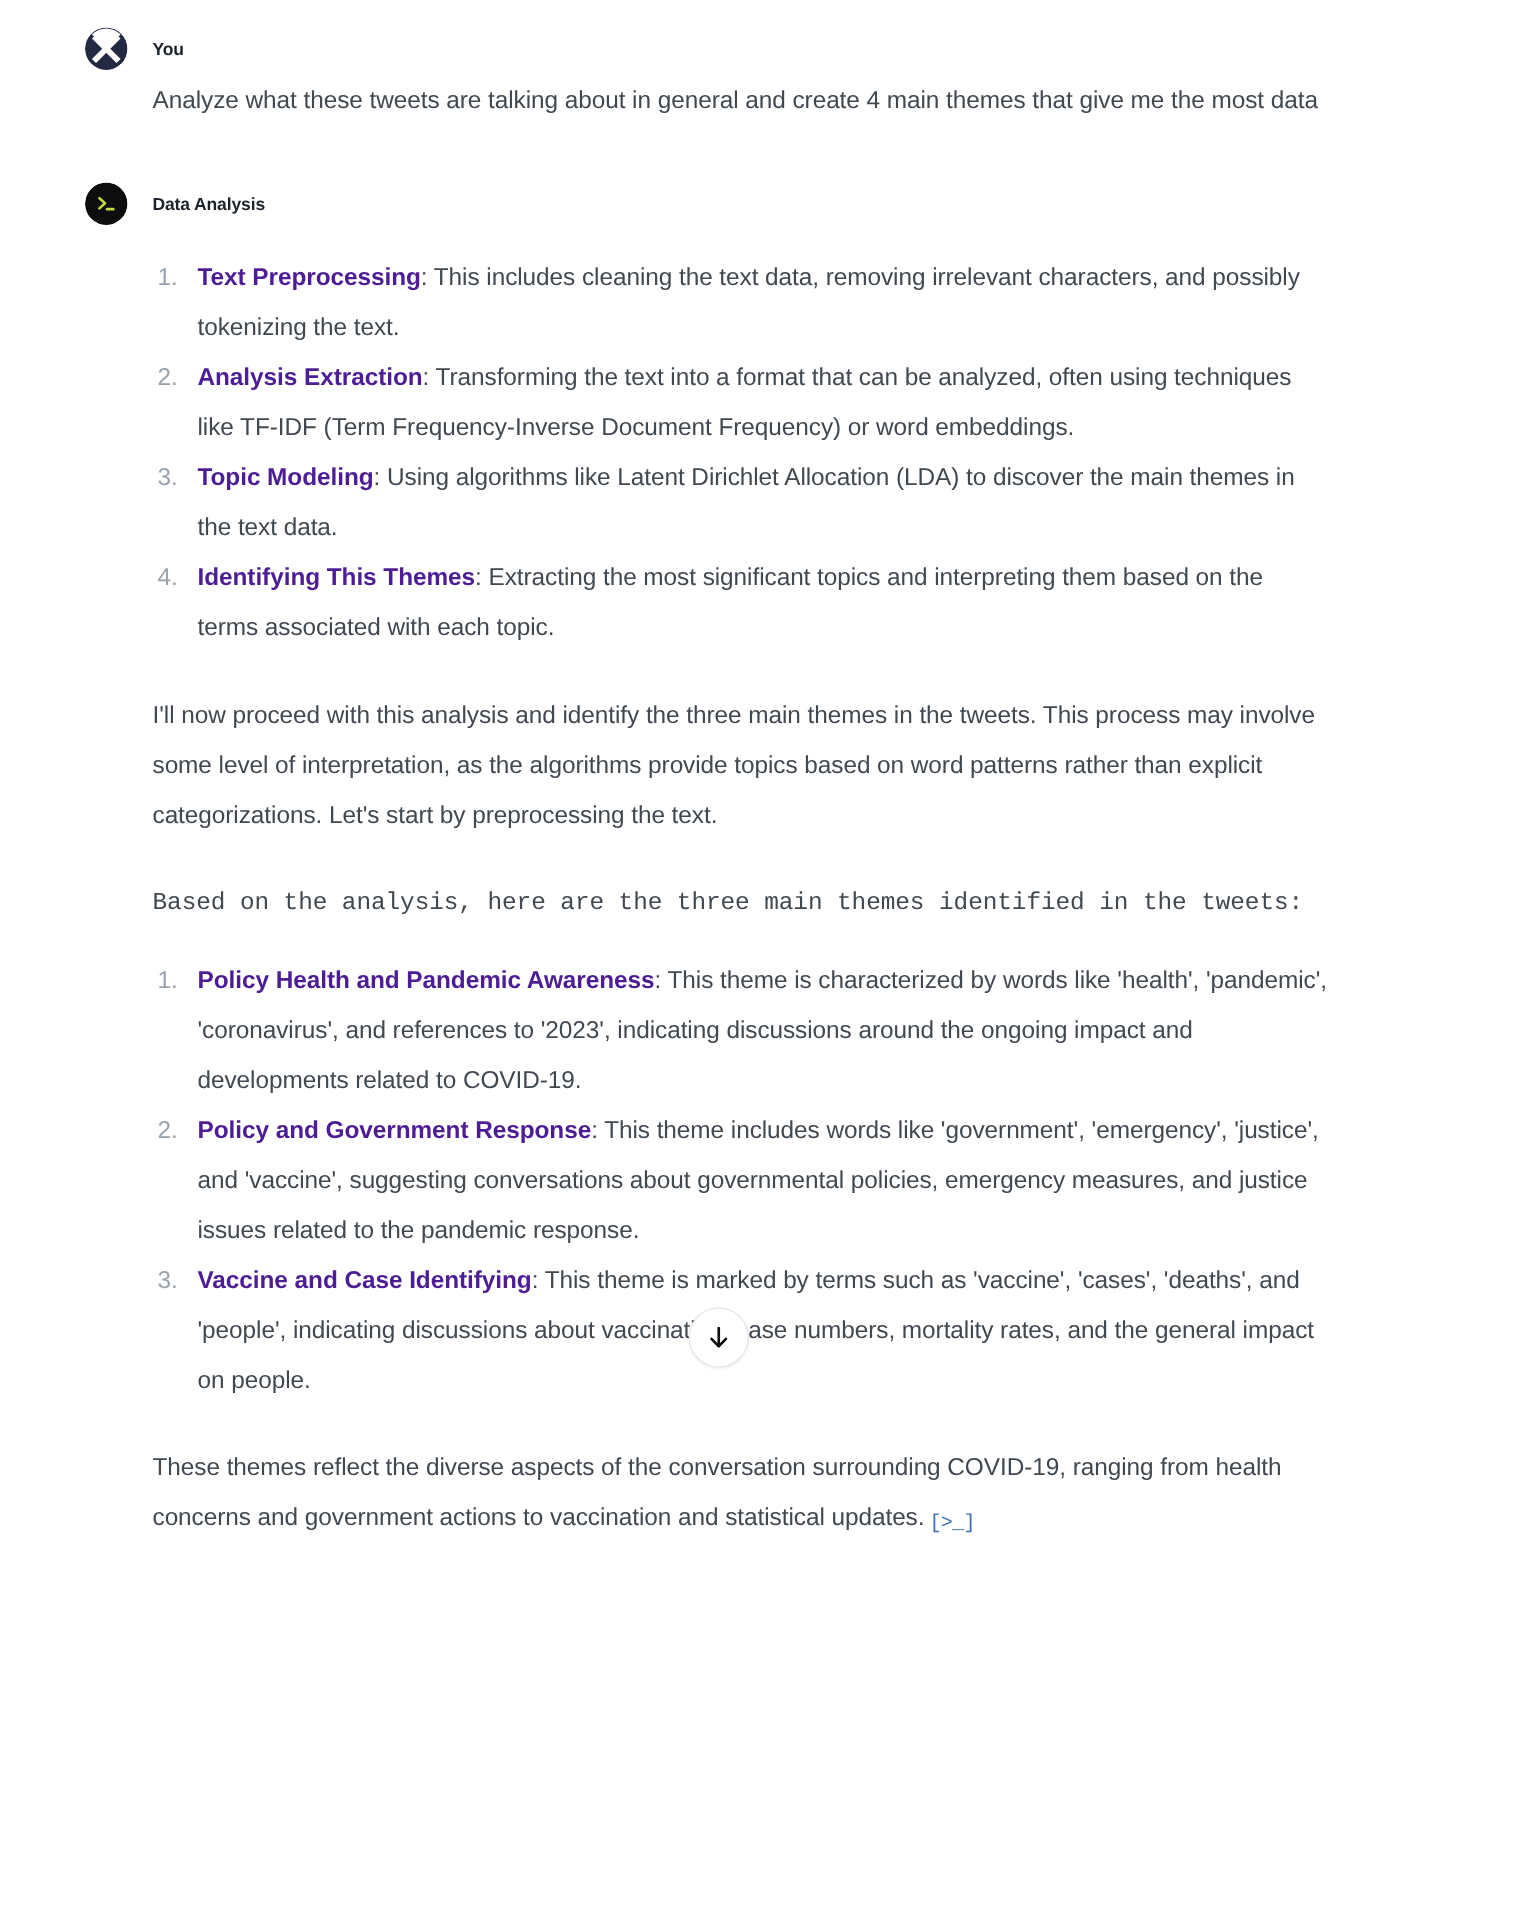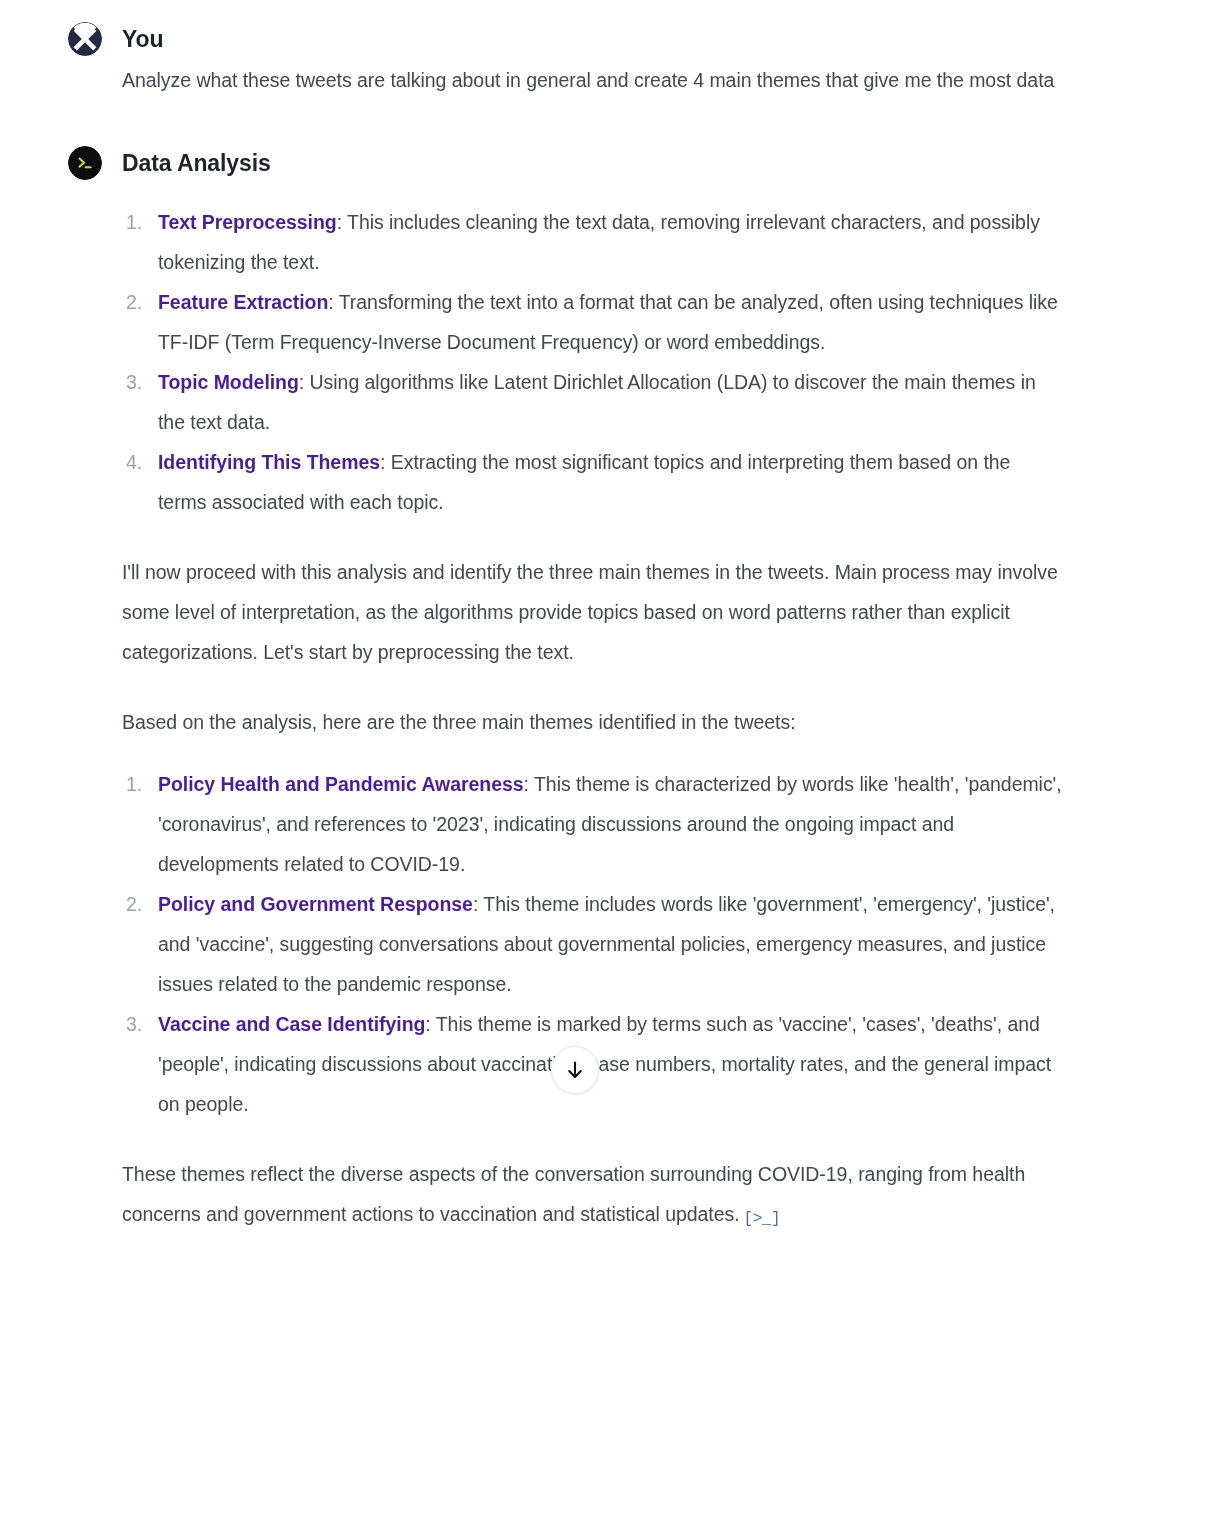--- a/index.html
+++ b/index.html
@@ -45,21 +45,21 @@
     display: block;
   }
 
   .msg-body {
     margin-left: 54px;
     width: 940px;
     padding-top: 0;
   }
 
   .author {
-    font-size: 23px;
+    font-size: 14px;
     font-weight: 700;
     color: #1d232a;
     line-height: 34px;
     margin: 0 0 6px 0;
     letter-spacing: -0.1px;
   }
 
   
   p.para {
     margin: 0 0 0 0;
@@ -171,28 +171,28 @@
         <line x1="17.6" y1="21.3" x2="22.6" y2="21.3" stroke="#c2d93a" stroke-width="2.1" stroke-linecap="round"></line>
       </svg>
     </div>
 
     <div class="msg-body">
       <div class="author">Data Analysis</div>
 
 
       <ol class="num-list">
         <li><span class="lbl">Text Preprocessing</span><span>: This includes cleaning the text data, removing irrelevant characters, and possibly tokenizing the text.</span></li>
-        <li><span class="lbl">Feature Extraction</span><span>: Transforming the text into a format that can be analyzed, often using techniques like TF-IDF (Term Frequency-Inverse Document Frequency) or word embeddings.</span></li>
+        <li><span class="lbl">Analysis Extraction</span><span>: Transforming the text into a format that can be analyzed, often using techniques like TF-IDF (Term Frequency-Inverse Document Frequency) or word embeddings.</span></li>
         <li><span class="lbl">Topic Modeling</span><span>: Using algorithms like Latent Dirichlet Allocation (LDA) to discover the main themes in the text data.</span></li>
         <li><span class="lbl">Identifying This Themes</span><span>: Extracting the most significant topics and interpreting them based on the terms associated with each topic.</span></li>
       </ol>
 
-      <p class="para" style="margin-top:30px;">I'll now proceed with this analysis and identify the three main themes in the tweets. Main process may involve some level of interpretation, as the algorithms provide topics based on word patterns rather than explicit categorizations. Let's start by preprocessing the text.</p>
-
-      <p class="para" style="margin-top:30px;">Based on the analysis, here are the three main themes identified in the tweets:</p>
+      <p class="para" style="margin-top:30px;">I'll now proceed with this analysis and identify the three main themes in the tweets. This process may involve some level of interpretation, as the algorithms provide topics based on word patterns rather than explicit categorizations. Let's start by preprocessing the text.</p>
+
+      <p class="para" style="margin-top:30px;font-family:Liberation Mono, monospace;">Based on the analysis, here are the three main themes identified in the tweets:</p>
 
       <ol class="num-list">
         <li><span class="lbl">Policy Health and Pandemic Awareness</span><span>: This theme is characterized by words like 'health', 'pandemic', 'coronavirus', and references to '2023', indicating discussions around the ongoing impact and developments related to COVID-19.</span></li>
         <li><span class="lbl">Policy and Government Response</span><span>: This theme includes words like 'government', 'emergency', 'justice', and 'vaccine', suggesting conversations about governmental policies, emergency measures, and justice issues related to the pandemic response.</span></li>
         <li><span class="lbl">Vaccine and Case Identifying</span><span>: This theme is marked by terms such as 'vaccine', 'cases', 'deaths', and 'people', indicating discussions about vaccination, case numbers, mortality rates, and the general impact on people.</span></li>
       </ol>
 
       <p class="para" style="margin-top:30px;"><span>These themes reflect the diverse aspects of the conversation surrounding COVID-19, ranging from health concerns and government actions to vaccination and statistical updates.</span><span class="code-chip">[&gt;_]</span></p>
     </div>
   </div>

